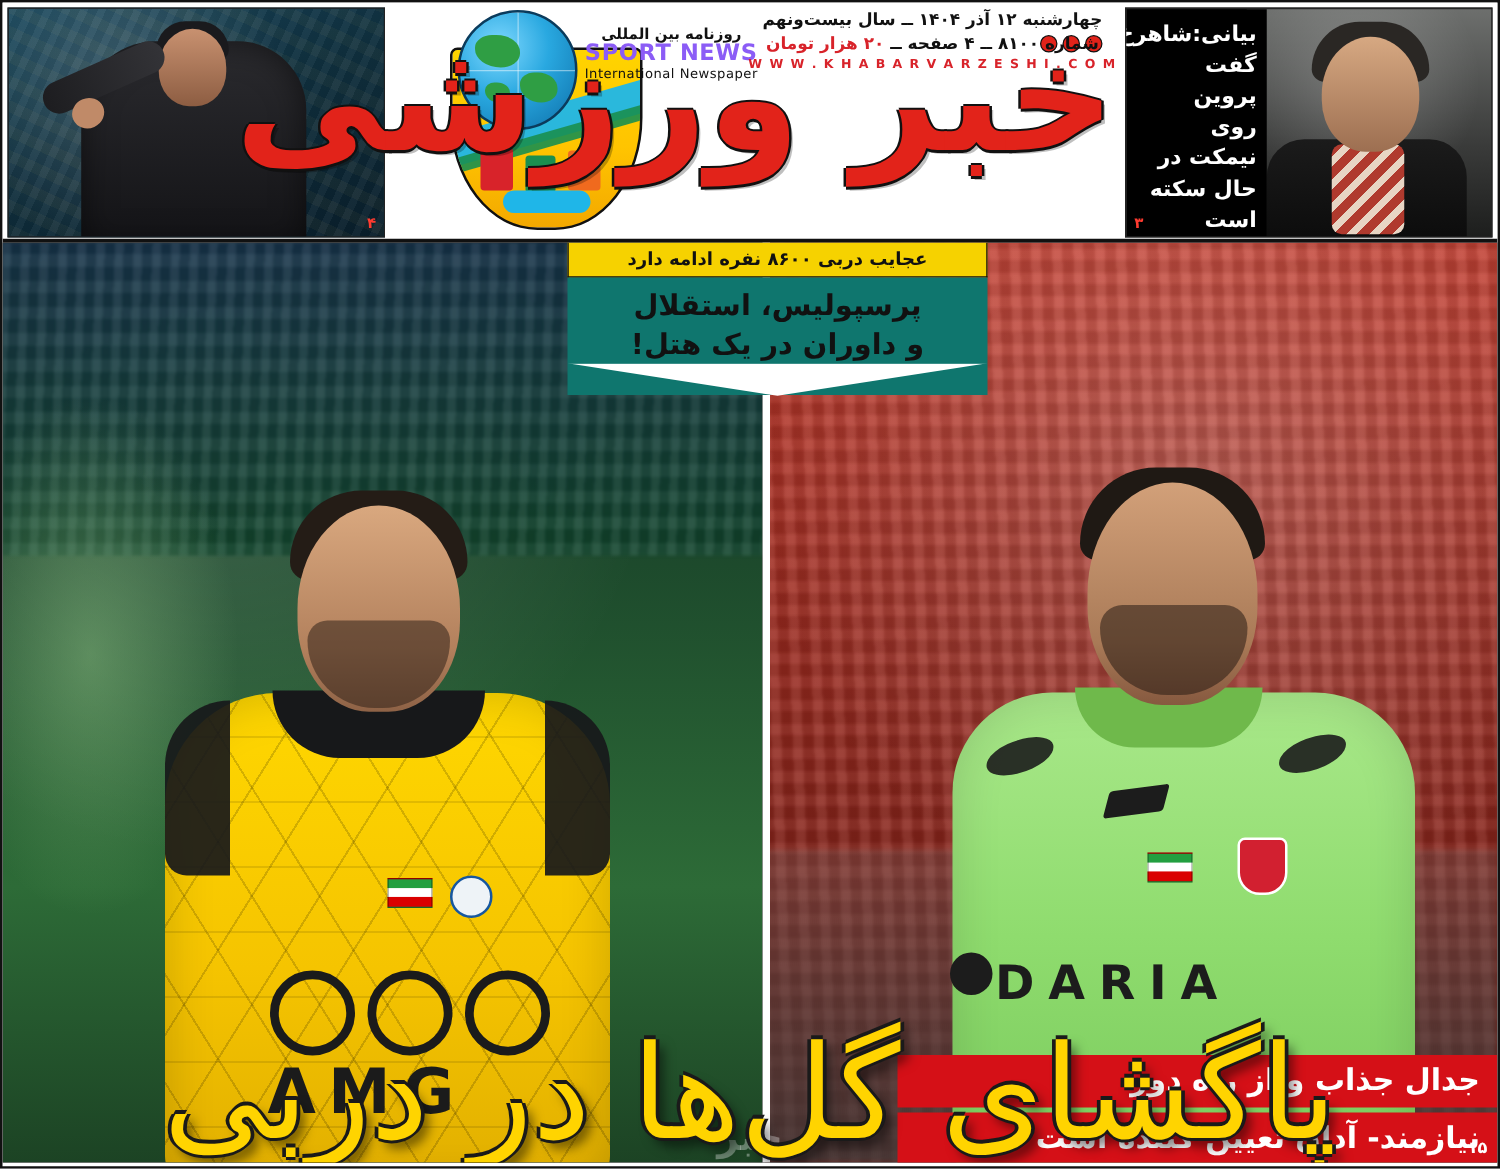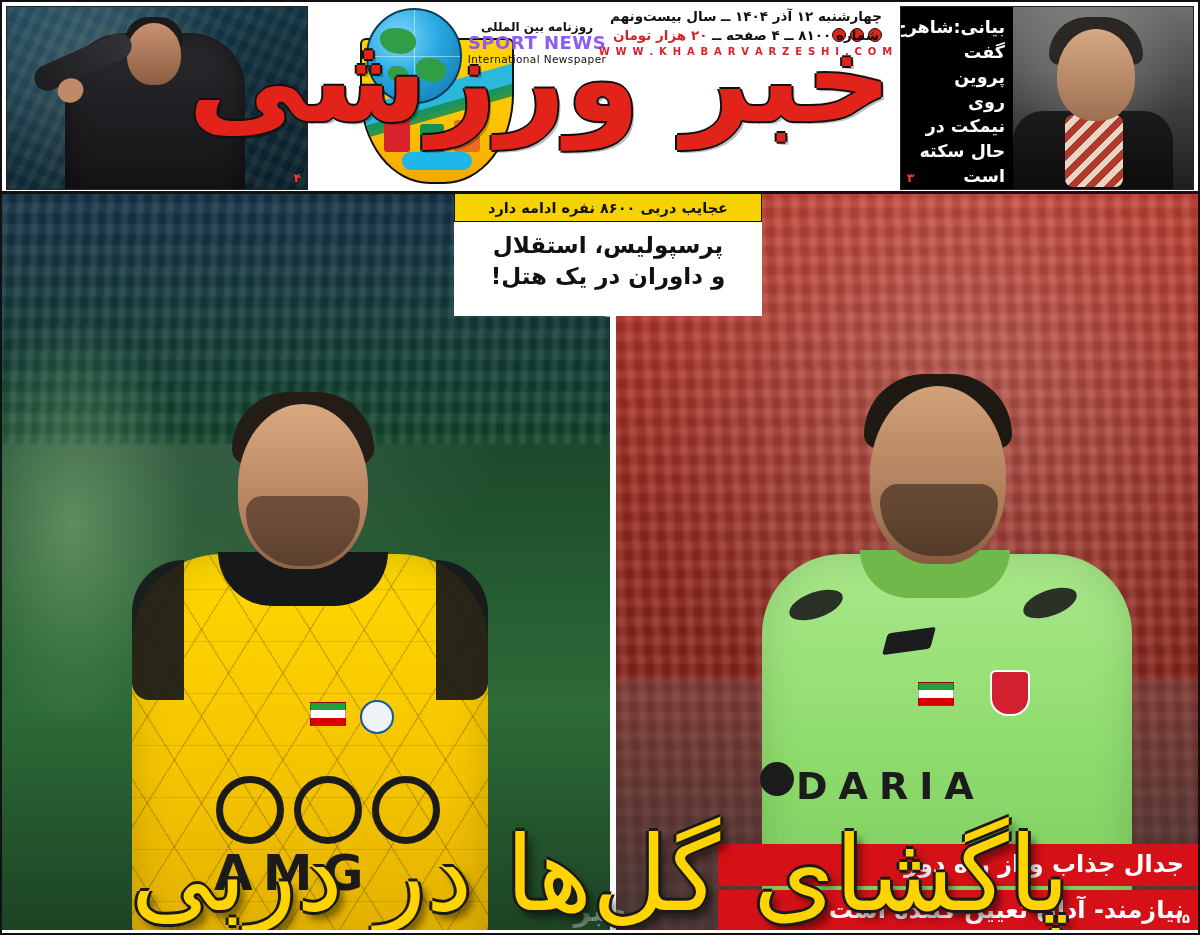--- a/index.html
+++ b/index.html
@@ -699,37 +699,37 @@
     opacity: .9;
   }
   .player-g .bird1 { left: 56px; top: 248px; }
   .player-g .bird2 { left: 290px; top: 246px; }
 
   
   .flag-head {
     position: absolute;
     left: 452px;
     top: 0;
-    width: 308px;
+    width: 336px;
     z-index: 10;
     direction: rtl;
   }
   .flag-head .strip {
     background: #f6d200;
     color: #111;
     font-size: 14.5px;
     font-weight: bold;
     text-align: center;
     padding: 6px 8px 5px 8px;
     border: 1px solid #111;
     border-top: none;
   }
   .flag-head .body {
     position: relative;
-    background: #ffffff;
+    background: #0f766e;
     padding: 8px 12px 24px 12px;
     text-align: center;
   }
   .flag-head .body::after {
     content: "";
     position: absolute;
     left: 0;
     right: 0;
     bottom: -1px;
     height: 26px;

